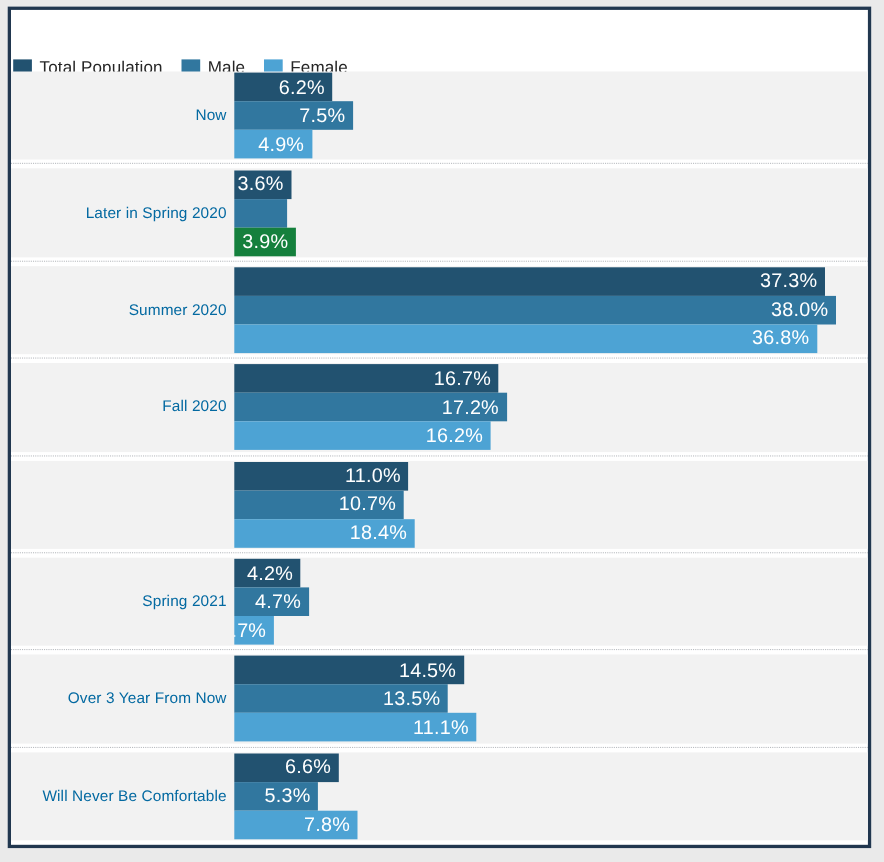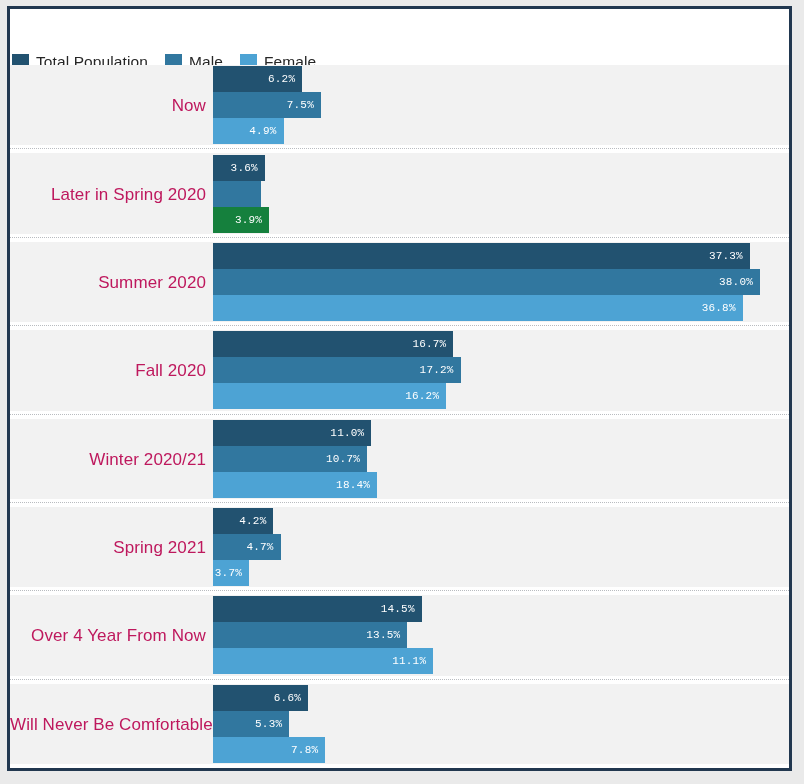--- a/index.html
+++ b/index.html
@@ -86,22 +86,22 @@
     height: 0;
     border-bottom: 1px dotted #b9bcc0;
   }
   .group:last-child .group-sep { display: none; }
 
   .cat-label {
     position: absolute;
     left: 0;
     width: 196px;
     text-align: right;
-    font-size: 17px;
-    color: #be185d;
+    font-size: 14px;
+    color: #0369a1;
     white-space: nowrap;
     letter-spacing: 0.1px;
   }
 
   .bars {
     position: absolute;
     left: 203px;
     right: 0;
     top: 4px;
     bottom: 4px;
@@ -112,25 +112,24 @@
     left: 0;
     height: 26px;
     display: flex;
     align-items: center;
     justify-content: flex-end;
     box-sizing: border-box;
     padding-right: 7px;
     overflow: hidden;
   }
   .bar-value {
-    font-size: 11px;
+    font-size: 18px;
     color: #ffffff;
     white-space: nowrap;
     letter-spacing: 0.2px;
-    font-family: Liberation Mono, monospace;
   }
 </style>
 </head>
 <body>
 
 <div id="chart-frame">
 
   <div id="legend">
       <div class="legend-item">
         <span class="legend-swatch" style="background: rgb(34, 82, 112);"></span>
@@ -204,21 +203,20 @@
             <span class="bar-value">17.2%</span>
           </div>
           <div class="bar" title="Female: 16.2%" style="width: 233.2px; top: 53.1875px; background: rgb(77, 163, 212);">
             <span class="bar-value">16.2%</span>
           </div>
         </div>
         <div class="group-sep"></div>
       </div>
       <div class="group" style="height: 88.375px;">
         <div class="group-band" style="background: rgb(242, 242, 242);"></div>
-        <div class="cat-label" style="top: 35.1875px;">Winter 2020/21</div>
         <div class="bars">
           <div class="bar" title="Total Population: 11%" style="width: 158.346px; top: 1.1875px; background: rgb(34, 82, 112);">
             <span class="bar-value">11.0%</span>
           </div>
           <div class="bar" title="Male: 10.7%" style="width: 154.027px; top: 27.1875px; background: rgb(49, 119, 159);">
             <span class="bar-value">10.7%</span>
           </div>
           <div class="bar" title="Female: 11.4%" style="width: 164.104px; top: 53.1875px; background: rgb(77, 163, 212);">
             <span class="bar-value">18.4%</span>
           </div>
@@ -236,21 +234,21 @@
             <span class="bar-value">4.7%</span>
           </div>
           <div class="bar" title="Female: 3.7%" style="width: 36px; top: 53.1875px; background: rgb(77, 163, 212);">
             <span class="bar-value">3.7%</span>
           </div>
         </div>
         <div class="group-sep"></div>
       </div>
       <div class="group" style="height: 88.375px;">
         <div class="group-band" style="background: rgb(242, 242, 242);"></div>
-        <div class="cat-label" style="top: 35.1875px;">Over 4 Year From Now</div>
+        <div class="cat-label" style="top: 35.1875px;">Over 3 Year From Now</div>
         <div class="bars">
           <div class="bar" title="Total Population: 14.5%" style="width: 208.728px; top: 1.1875px; background: rgb(34, 82, 112);">
             <span class="bar-value">14.5%</span>
           </div>
           <div class="bar" title="Male: 13.5%" style="width: 194.333px; top: 27.1875px; background: rgb(49, 119, 159);">
             <span class="bar-value">13.5%</span>
           </div>
           <div class="bar" title="Female: 15.3%" style="width: 220.244px; top: 53.1875px; background: rgb(77, 163, 212);">
             <span class="bar-value">11.1%</span>
           </div>

